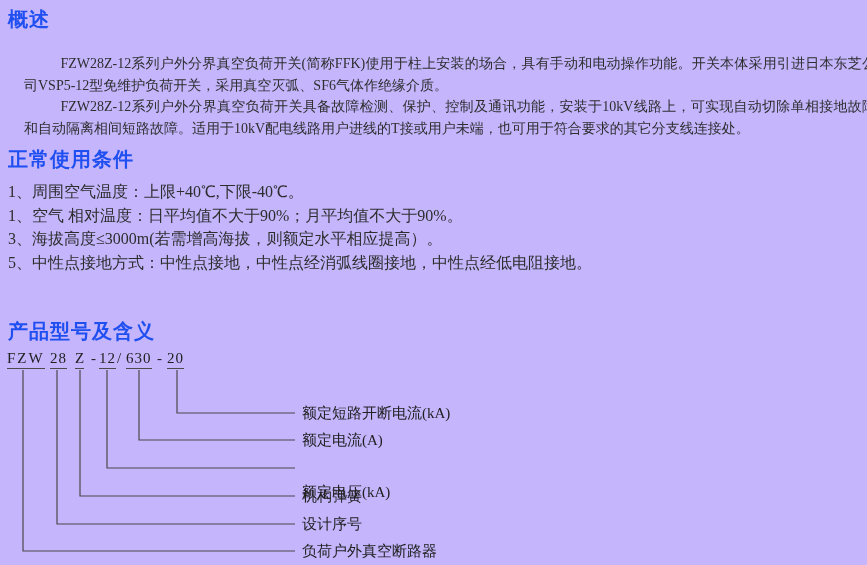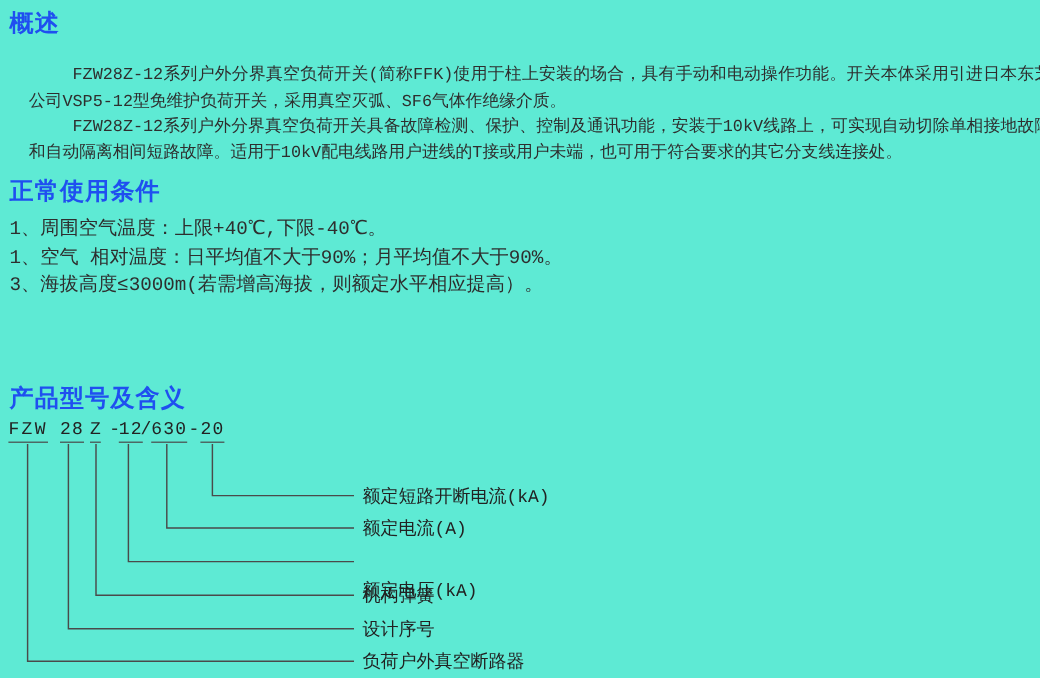--- a/index.html
+++ b/index.html
@@ -4,22 +4,22 @@
 <style>
   :root{
     --heading-color:#1f4ff0;
     --text-color:#2e2e2e;
     --line-color:#4a4a4a;
   }
   html,body{margin:0;padding:0;background:#ffffff;}
   .page{
     position:relative;
     width:867px;height:565px;
-    background:#5eead4;
-    font-family:Liberation Mono, monospace;
+    background:#c4b5fd;
+    font-family:Liberation Serif, serif;
     color:var(--text-color);
     overflow:hidden;
   }
   .sec-heading{
     position:absolute;left:8px;
     font-size:20px;font-weight:bold;
     color:var(--heading-color);
     letter-spacing:1px;
     margin:0;
   }
@@ -68,20 +68,21 @@
   <p class="para" style="top:37px;">FZW28Z-12系列户外分界真空负荷开关(简称FFK)使用于柱上安装的场合，具有手动和电动操作功能。开关本体采用引进日本东芝公司VSP5-12型免维护负荷开关，采用真空灭弧、SF6气体作绝缘介质。</p>
 
   <p class="para" style="top:80px;">FZW28Z-12系列户外分界真空负荷开关具备故障检测、保护、控制及通讯功能，安装于10kV线路上，可实现自动切除单相接地故障和自动隔离相间短路故障。适用于10kV配电线路用户进线的T接或用户未端，也可用于符合要求的其它分支线连接处。</p>
 
   <h2 class="sec-heading" style="top:146px;text-align:center;">正常使用条件</h2>
 
   <ul class="cond-list">
     <li>1、周围空气温度：上限+40℃,下限-40℃。</li>
     <li>1、空气 相对温度：日平均值不大于90%；月平均值不大于90%。</li>
     <li>3、海拔高度≤3000m(若需增高海拔，则额定水平相应提高）。</li>
+    <li>5、中性点接地方式：中性点接地，中性点经消弧线圈接地，中性点经低电阻接地。</li>
   </ul>
 
   <h2 class="sec-heading" style="top:318px;">产品型号及含义</h2>
 
   <div class="model-row">
     <span class="p0 seg-u">FZW</span>
     <span class="p1 seg-u">28</span>
     <span class="p2 seg-u">Z</span>
     <span class="p3">-</span>
     <span class="p4 seg-u">12</span>

